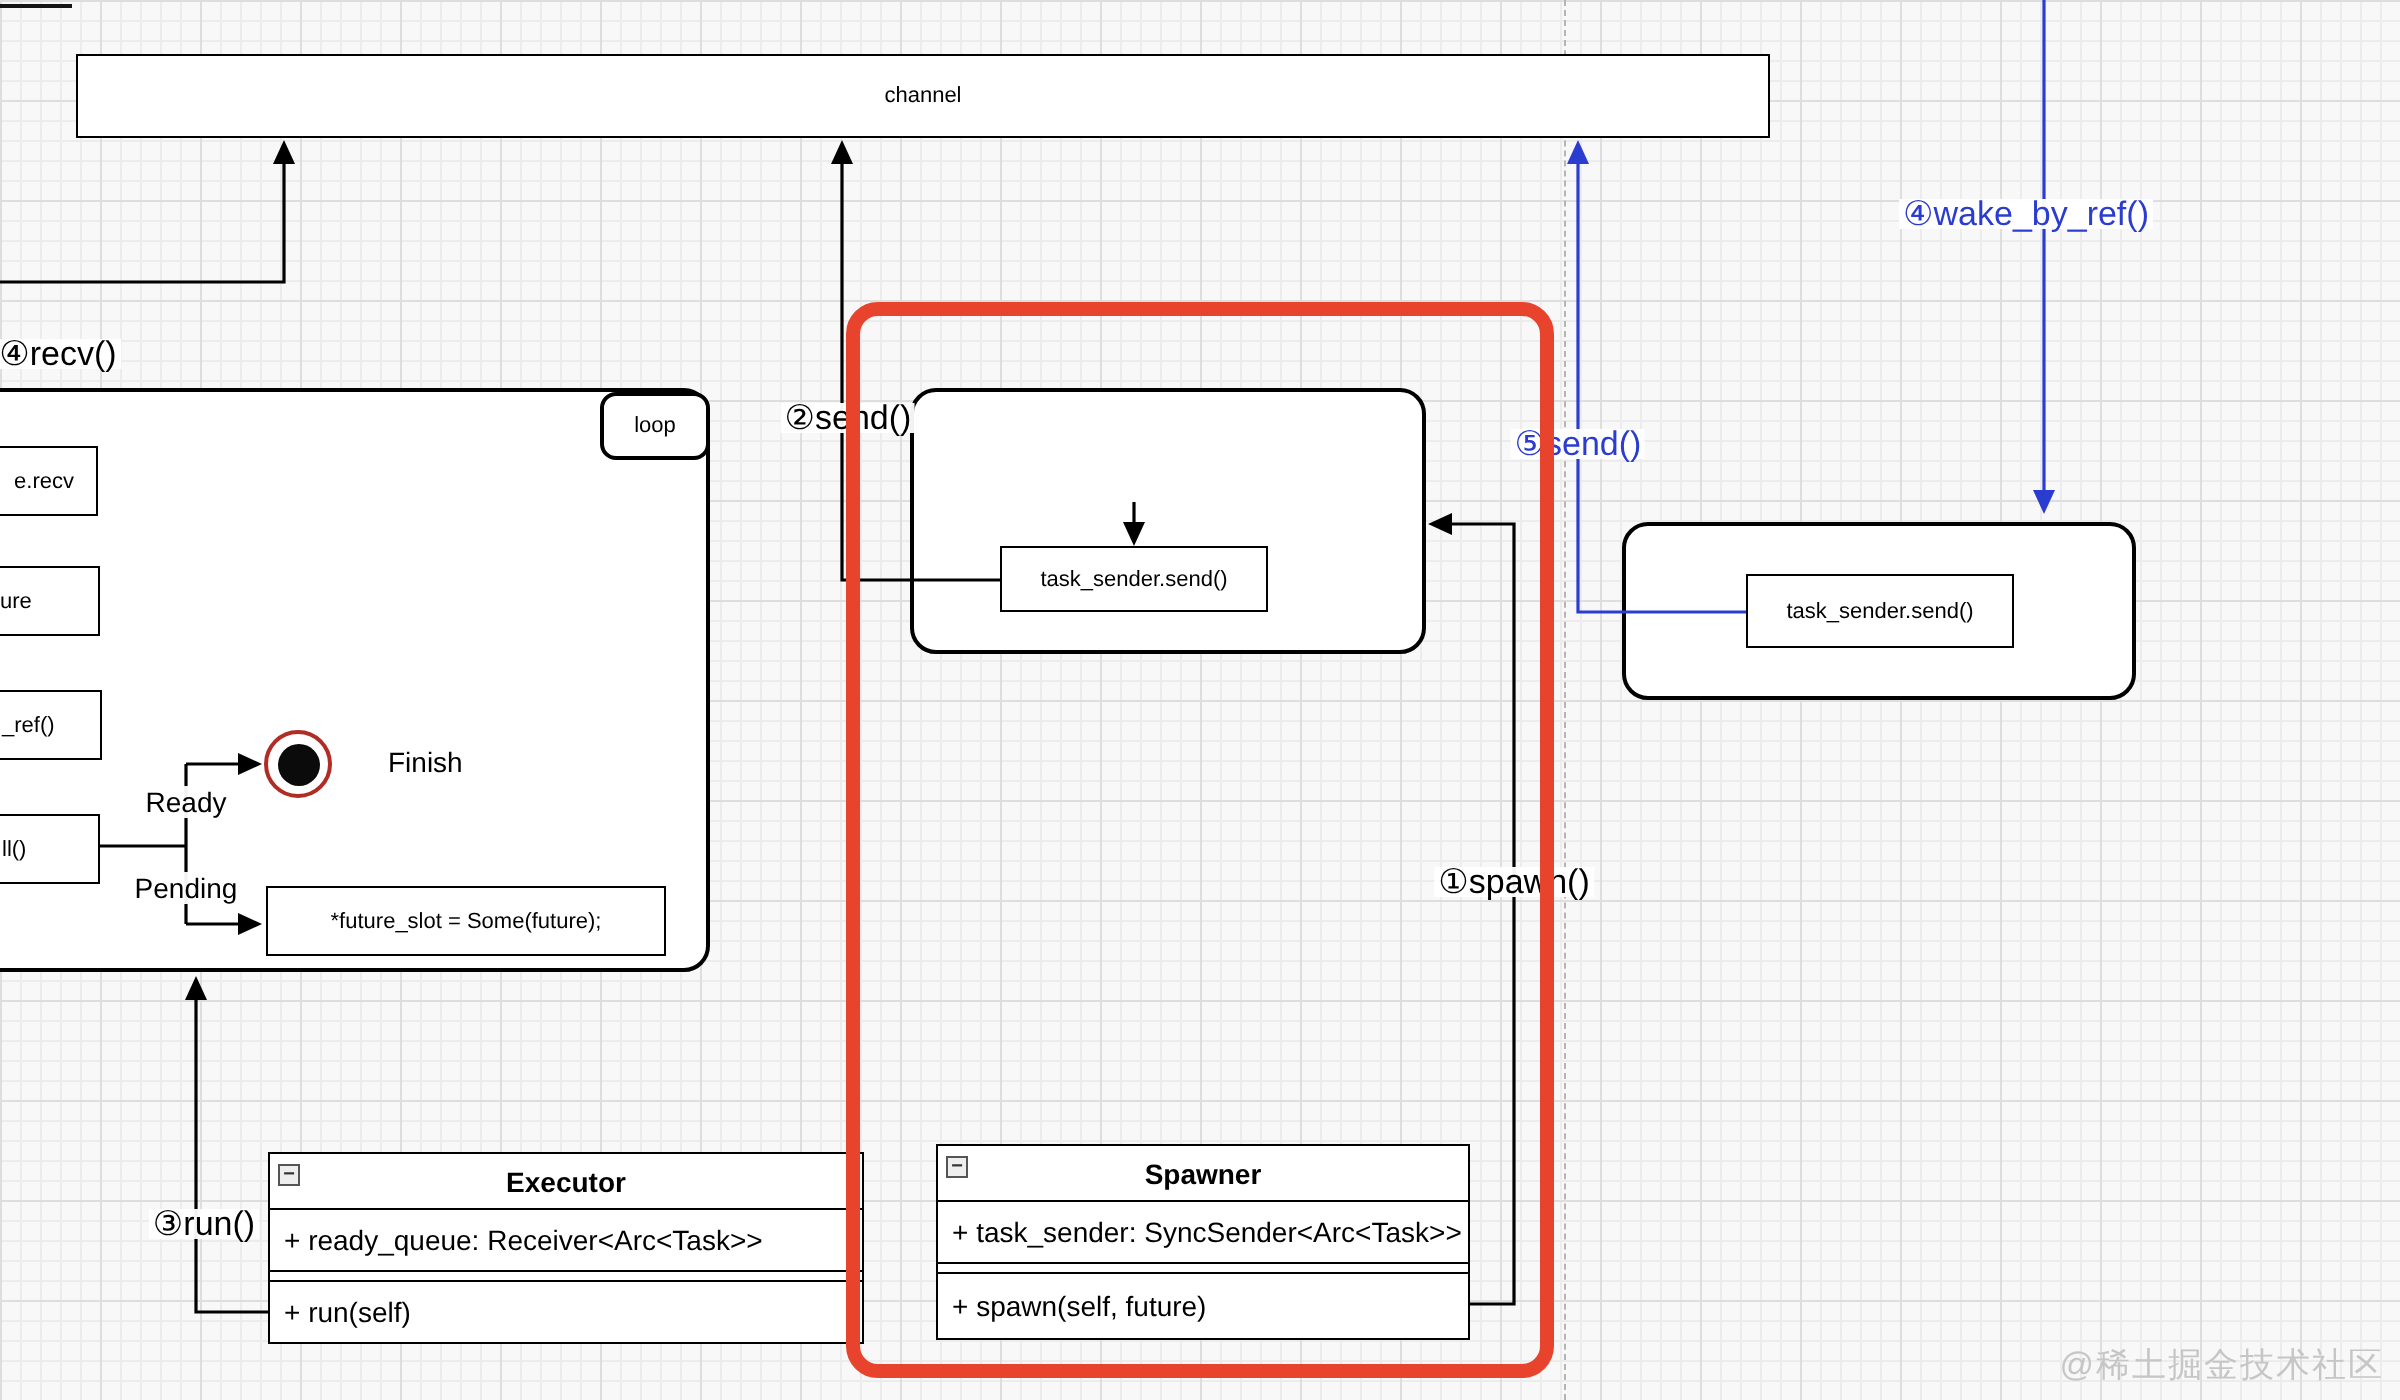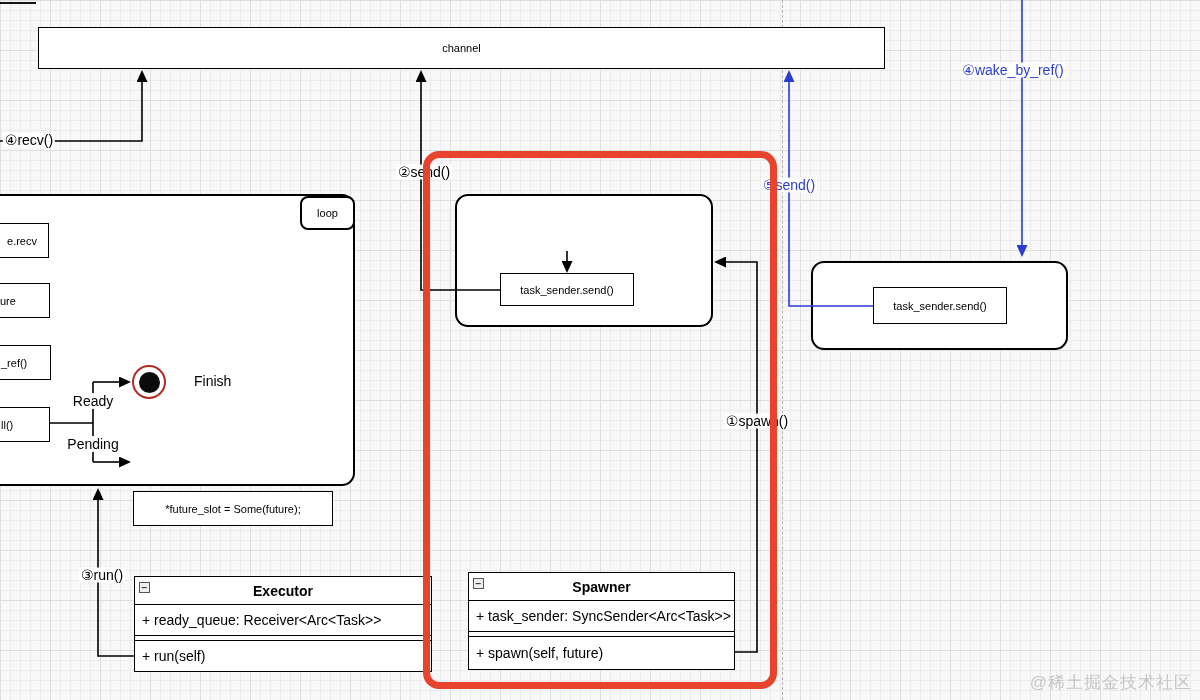--- a/index.html
+++ b/index.html
@@ -18,21 +18,21 @@
   .abs{position:absolute;}
   .shape{
     position:absolute;background:#fff;border:1.6px solid #000;
     display:flex;align-items:center;justify-content:center;
     font-size:11px;box-sizing:border-box;
   }
   .rounded{border-radius:13px;border-width:2px;}
   .edge-label{
     position:absolute;transform:translate(-50%,-50%);
     background:rgba(255,255,255,0.95);padding:0 2px;
-    font-size:14px;white-space:nowrap;line-height:15px;
+    font-size:17px;white-space:nowrap;line-height:15px;margin-top:37px;
   }
   .plain-label{
     position:absolute;transform:translate(-50%,-50%);
     background:rgba(255,255,255,0.95);padding:0 2px;
     font-size:14px;white-space:nowrap;
   }
   .uml{
     position:absolute;background:#fff;border:1.6px solid #000;
     box-sizing:border-box;display:flex;flex-direction:column;font-size:14px;
   }
@@ -99,21 +99,21 @@
     <span>_ref()</span>
   </div>
   <div class="shape" style="left:-30px;top:407px;width:80px;height:35px;justify-content:flex-start;padding-left:30px;">
     <span>ll()</span>
   </div>
 
   <div id="finish-circle">
       <div class="dot"></div>
     </div>
 
-  <div class="shape" style="left:133px;top:443px;width:200px;height:35px;margin-top:48px;">
+  <div class="shape" style="left:133px;top:443px;width:200px;height:35px;">
     <span>*future_slot = Some(future);</span>
   </div>
 
   <div class="shape" style="left:38px;top:27px;width:847px;height:42px;border-width:1.8px;">
     <span>channel</span>
   </div>
 
   <div class="shape rounded" style="left:455px;top:194px;width:258px;height:133px;"></div>
   <div class="shape" style="left:500px;top:273px;width:134px;height:33px;">
     <span>task_sender.send()</span>
@@ -179,21 +179,21 @@
     <path d="M93 462 H120" fill="none" stroke="#000" stroke-width="1.6" marker-end="url(#ah-black)"></path>
 
     <path d="M873 306 H789 V81" fill="none" stroke="#2b3cd0" stroke-width="1.6" marker-end="url(#ah-blue)"></path>
 
     <path d="M1022 0 V246" fill="none" stroke="#2b3cd0" stroke-width="1.6" marker-end="url(#ah-blue)"></path>
   </svg>
 
   <span class="edge-label" style="left:29px;top:140px;">④recv()</span>
   <span class="edge-label" style="left:424px;top:172px;">②send()</span>
   <span class="edge-label" style="left:102px;top:575px;">③run()</span>
-  <span class="edge-label" style="left:757px;top:421px;">①spawn()</span>
+  <span class="edge-label" style="left:757px;top:404px;">①spawn()</span>
   <span class="edge-label blue" style="left:789px;top:185px;">⑤send()</span>
   <span class="edge-label blue" style="left:1013px;top:70px;">④wake_by_ref()</span>
 
   <span class="plain-label" style="left:93px;top:401px;">Ready</span>
   <span class="plain-label" style="left:93px;top:444px;">Pending</span>
   <span class="plain-label" style="left:182px;top:381px;transform:translate(0,-50%);margin-left:10px;">Finish</span>
 
   <div id="red-box"></div>
 
   <div id="watermark">@稀土掘金技术社区</div>

